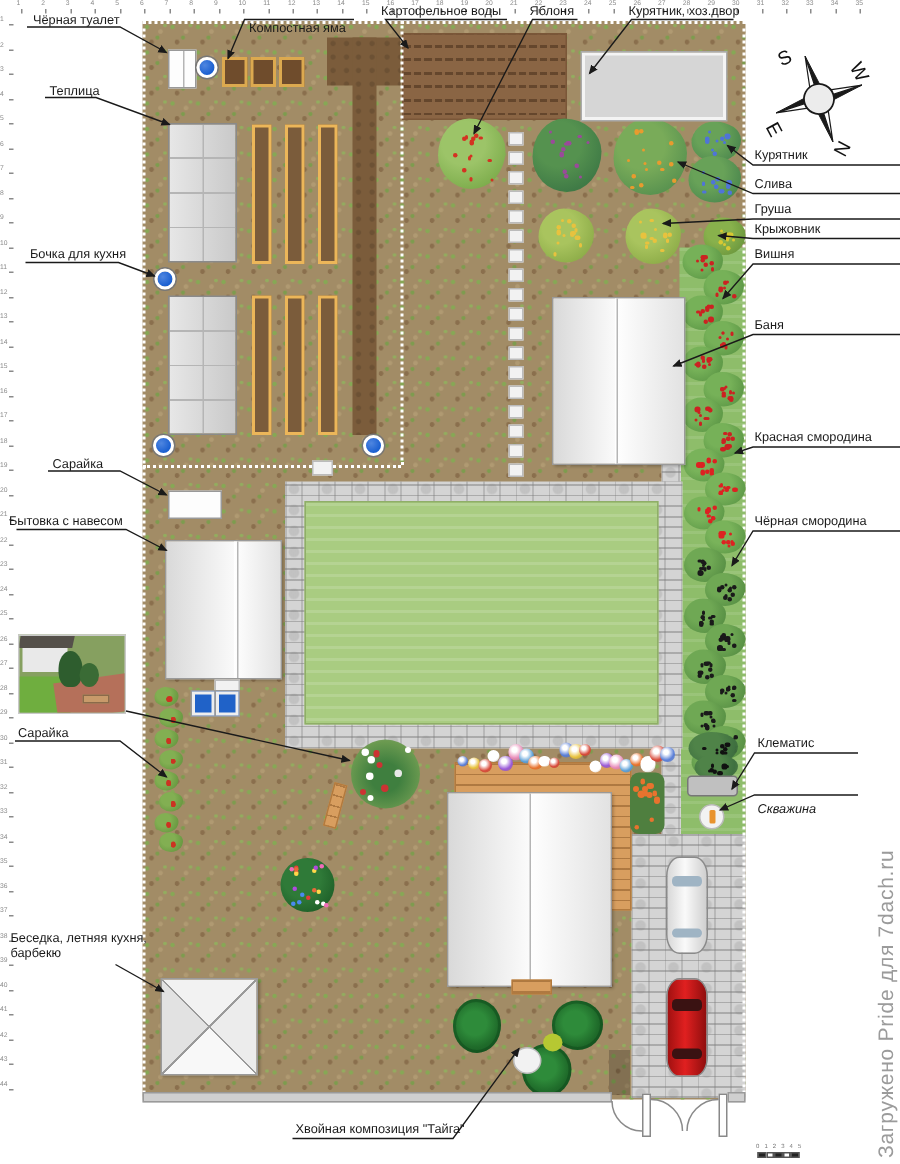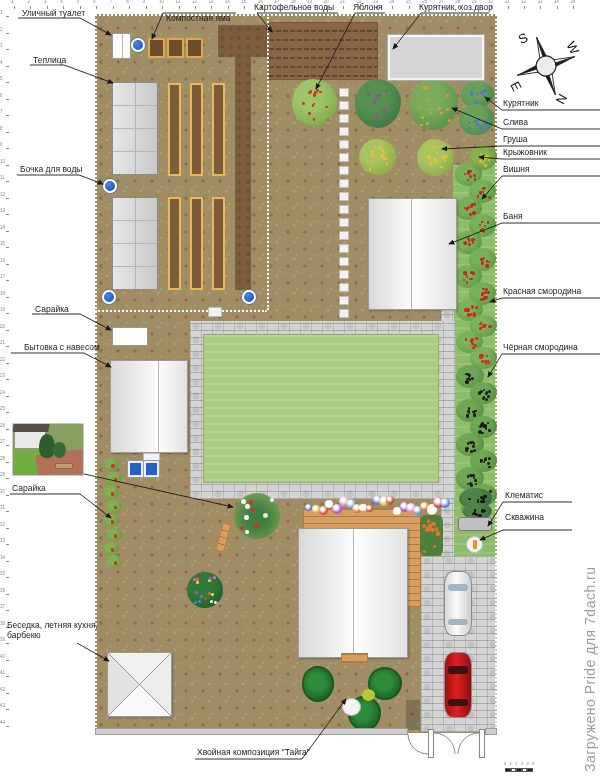--- a/index.html
+++ b/index.html
@@ -930,31 +930,31 @@
       <path d="M 434,733 A 21,21 0 0 1 455,754"></path>
       <path d="M 479,733 A 21,21 0 0 0 458,754"></path>
     </g>
   </svg>
 
   <div id="watermark">Загружено Pride для 7dach.ru</div>
 <div class="lbl" style="left: 166px; top: 14px;">Компостная яма</div>
     <div class="lbl" style="left: 254px; top: 3px;">Картофельное воды</div>
     <div class="lbl" style="left: 353px; top: 3px;">Яблоня</div>
     <div class="lbl" style="left: 419px; top: 3px;">Курятник, хоз.двор</div>
-    <div class="lbl" style="left: 22px; top: 9px;">Уличный туалет</div>
+    <div class="lbl" style="left: 22px; top: 9px;">Чёрная туалет</div>
     <div class="lbl" style="left: 33px; top: 56px;">Теплица</div>
-    <div class="lbl" style="left: 20px; top: 165px;">Бочка для воды</div>
+    <div class="lbl" style="left: 20px; top: 165px;">Бочка для кухня</div>
     <div class="lbl" style="left: 35px; top: 305px;">Сарайка</div>
-    <div class="lbl" style="left: 24px; top: 343px; text-align: center;">Бытовка с навесом</div>
+    <div class="lbl" style="left: 6px; top: 343px; text-align: center;">Бытовка с навесом</div>
     <div class="lbl" style="left: 12px; top: 484px;">Сарайка</div>
     <div class="lbl wrap" style="left: 7px; top: 621px; width: 92px;">Беседка, летняя кухня, барбекю</div>
     <div class="lbl" style="left: 503px; top: 99px;">Курятник</div>
     <div class="lbl" style="left: 503px; top: 118px;">Слива</div>
     <div class="lbl" style="left: 503px; top: 135px;">Груша</div>
     <div class="lbl" style="left: 503px; top: 148px;">Крыжовник</div>
     <div class="lbl" style="left: 503px; top: 165px;">Вишня</div>
     <div class="lbl" style="left: 503px; top: 212px;">Баня</div>
     <div class="lbl" style="left: 503px; top: 287px;">Красная смородина</div>
     <div class="lbl" style="left: 503px; top: 343px;">Чёрная смородина</div>
     <div class="lbl" style="left: 505px; top: 491px;">Клематис</div>
-    <div class="lbl" style="left: 505px; top: 513px;">Скважина</div>
+    <div class="lbl" style="left: 505px; top: 535px; font-style: italic;">Скважина</div>
     <div class="lbl" style="left: 197px; top: 748px;">Хвойная композиция "Тайга"</div>
   </div>
 
 </body></html>

